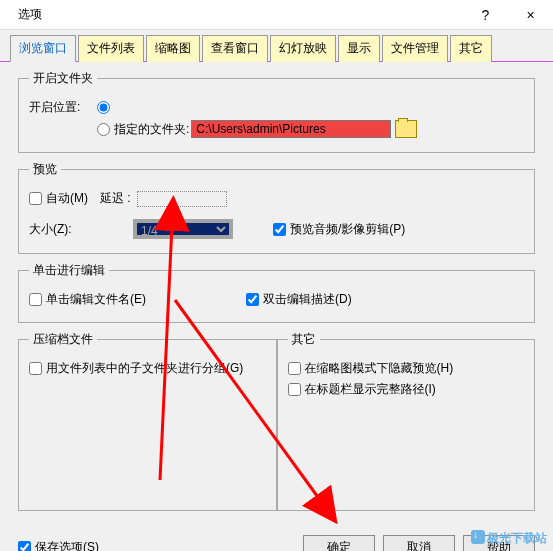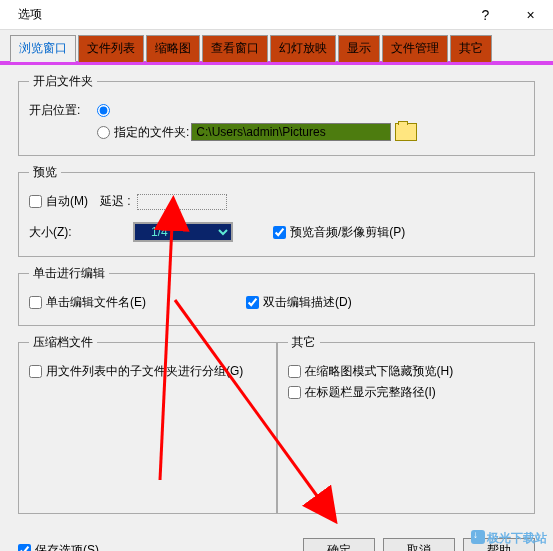--- a/index.html
+++ b/index.html
@@ -1,31 +1,31 @@
 <!DOCTYPE html>
 <html><head>
 <meta charset="utf-8">
 <style>
 * { box-sizing: border-box; margin: 0; padding: 0; }
 body { font-family: "Microsoft YaHei", SimSun, sans-serif; font-size: 12px; background: #f0f0f0; width: 553px; height: 551px; overflow: hidden; position: relative; }
 .titlebar { height: 30px; background: #fff; display: flex; align-items: center; border-bottom: 1px solid #ddd; }
 .titlebar .title { padding-left: 18px; flex: 1; font-size: 12px; font-family: Liberation Mono, monospace; }
 .titlebar .btn { width: 45px; height: 30px; display: flex; align-items: center; justify-content: center; font-size: 14px; cursor: default; }
-.tabs { display: flex; padding: 4px 10px 0 10px; background: #f0f0f0; border-bottom: 4px solid #d946ef; position: relative; }
-.tab { padding: 4px 8px; border: 1px solid #999; border-bottom: none; margin-right: 2px; background: #c2410c; position: relative; top: 1px; font-size: 12px; cursor: default; }
+.tabs { display: flex; padding: 4px 10px 0 10px; background: #f0f0f0; border-bottom: 1px solid #d946ef; position: relative; }
+.tab { padding: 4px 8px; border: 1px solid #999; border-bottom: none; margin-right: 2px; background: #fef9c3; position: relative; top: 1px; font-size: 12px; cursor: default; }
 .tab.active { background: #f0f0f0; border-bottom: 1px solid #f0f0f0; color: #0066cc; }
 .content { padding: 8px 18px; background: #f0f0f0; }
 fieldset { border: 1px solid #aaa; margin-bottom: 8px; padding: 8px 10px 10px 10px; position: relative; }
 legend { padding: 0 4px; font-size: 12px; margin-top: 36px; }
 .row { display: flex; align-items: center; margin: 4px 0; }
 .label { margin-right: 8px; }
-input[type="text"] { border: 1px solid #7a7a7a; padding: 1px 4px; font-size: 12px; background: #4d7c0f; height: 18px; }
+input[type="text"] { border: 1px solid #7a7a7a; padding: 1px 4px; font-size: 12px; background: #ef4444; height: 18px; }
 input[type="checkbox"], input[type="radio"] { margin-right: 4px; vertical-align: middle; }
 select { border: 1px solid #7a7a7a; font-size: 12px; height: 20px; }
-select.highlight { background: #0a246a; color: #5eead4; border: 2px solid #a3a3a3; padding-left: 12px; }
+select.highlight { background: #0a246a; color: #a3a3a3; border: 4px solid #a3a3a3; }
 .folder-icon { width: 22px; height: 18px; background: #ffe680; border: 1px solid #998800; display: inline-block; margin-left: 4px; cursor: default; position: relative; }
 .folder-icon::before { content: ""; position: absolute; top: -3px; left: 2px; width: 8px; height: 3px; background: #ffe680; border: 1px solid #998800; border-bottom: none; }
 .two-col { display: flex; }
 .two-col > fieldset { flex: 1; }
 .bottom-bar { display: flex; align-items: center; padding: 8px 18px; }
 .bottom-bar .spacer { flex: 1; }
 button.dlg-btn { width: 72px; height: 24px; border: 1px solid #888; background: #e9e9e9; font-size: 12px; margin-left: 8px; cursor: default; }
 .watermark { position: absolute; right: 6px; bottom: 4px; font-size: 12px; color: #6db3e6; font-weight: bold; display: flex; align-items: flex-start; gap: 2px; }
 .watermark .wicon { width: 14px; height: 14px; background: #6db3e6; border-radius: 3px; display: inline-block; position: relative; }
 .watermark .wicon::after { content: "↓"; color: #fff; font-size: 10px; position: absolute; left: 2px; top: -1px; }

